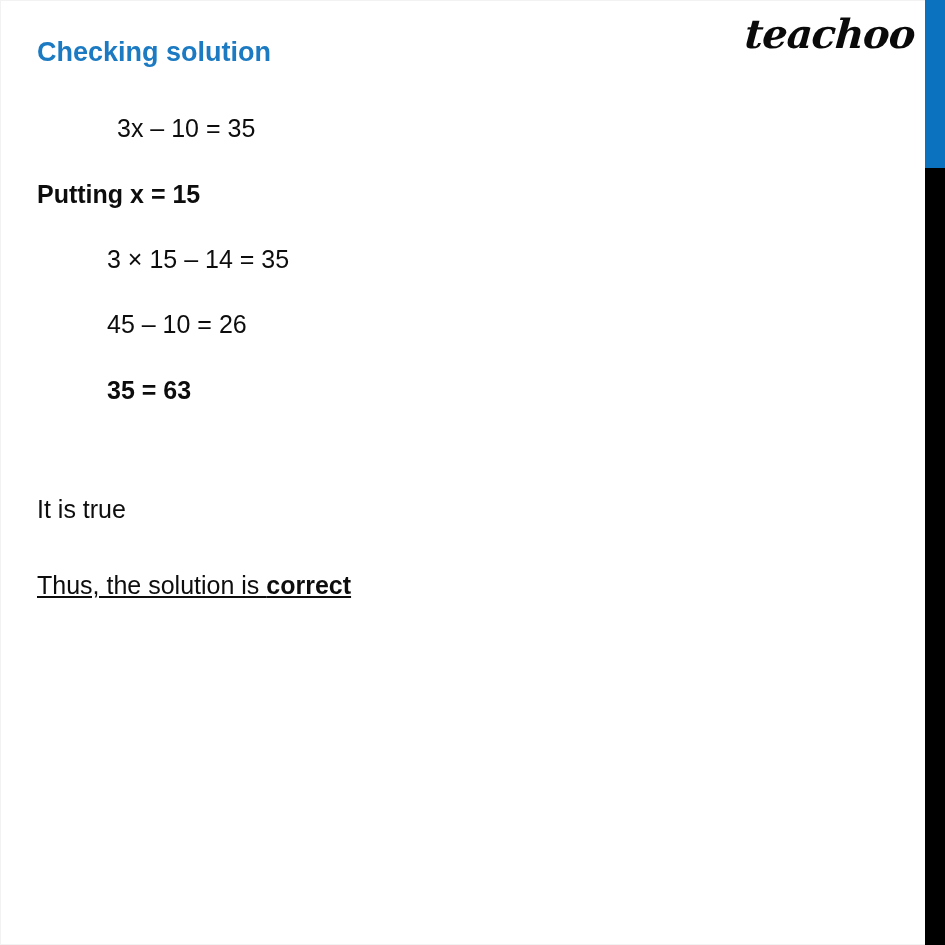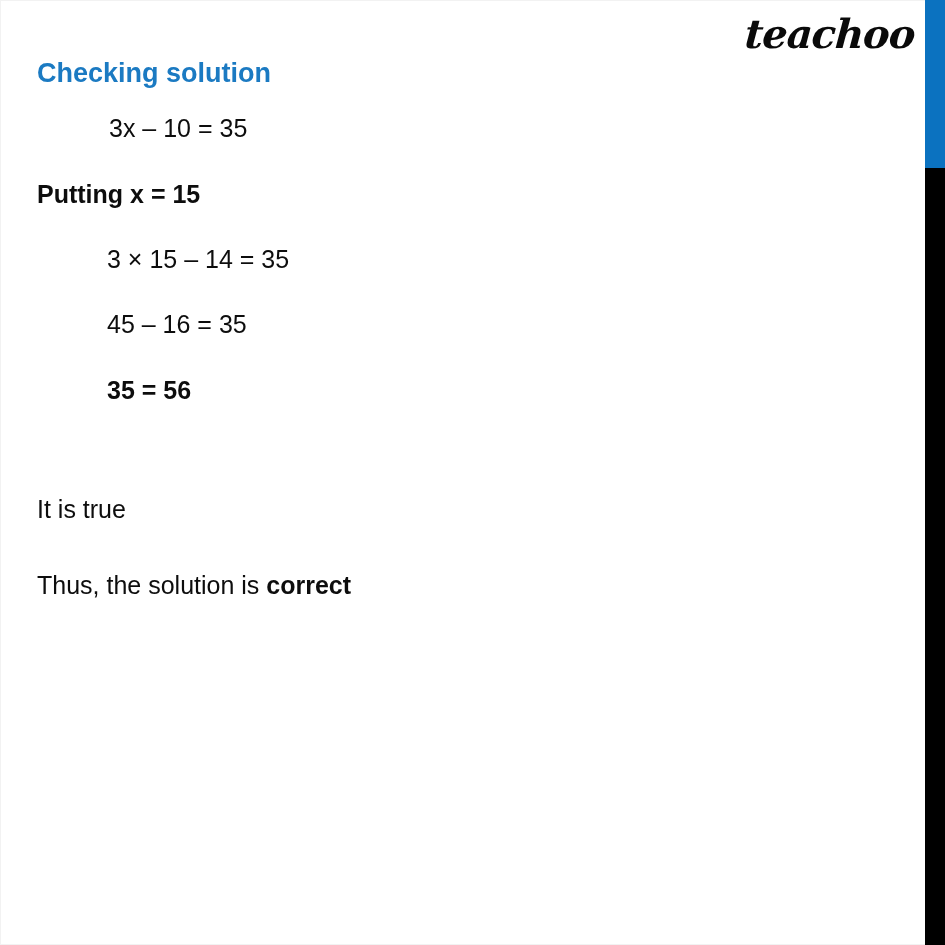--- a/index.html
+++ b/index.html
@@ -77,21 +77,21 @@
     width: 850px;
   }
 
   .heading {
     color: #1B7AC2;
     font-size: 27px;
     font-weight: 700;
     line-height: 1.1;
     margin: 0;
     position: absolute;
-    top: 59px;
+    top: 38px;
     left: 0;
     white-space: nowrap;
   }
 
   .line {
     position: absolute;
     left: 0;
     font-size: 25px;
     line-height: 1.15;
     color: #0D0D0D;
@@ -126,29 +126,29 @@
   </div>
 
   <div class="logo">
     <span class="logo-text">teachoo</span>
   </div>
 
   <div class="content">
 
     <h1 class="heading">Checking solution</h1>
 
-    <div class="line indent" style="top:114px;">3x – 10 = 35</div>
+    <div class="line indent" style="top:114px;margin-left:8px;">3x – 10 = 35</div>
 
     <div class="line bold" style="top:180px;">Putting x = 15</div>
 
     <div class="line indent-eq" style="top:245px;">3 × 15 – 14 = 35</div>
 
-    <div class="line indent-eq" style="top:310px;">45 – 16 = 35</div>
+    <div class="line indent-eq" style="top:310px;">45 – 10 = 26</div>
 
-    <div class="line indent-eq bold" style="top:376px;">35 = 56</div>
+    <div class="line indent-eq bold" style="top:376px;">35 = 63</div>
 
     <div class="line" style="top:495px;">It is true</div>
 
-    <div class="line" style="top:571px;"><span>Thus, the solution is </span><span class="bold-part">correct</span></div>
+    <div class="line" style="top:571px;text-decoration:underline;"><span>Thus, the solution is </span><span class="bold-part">correct</span></div>
 
   </div>
 
 </div>
 
 </body></html>

